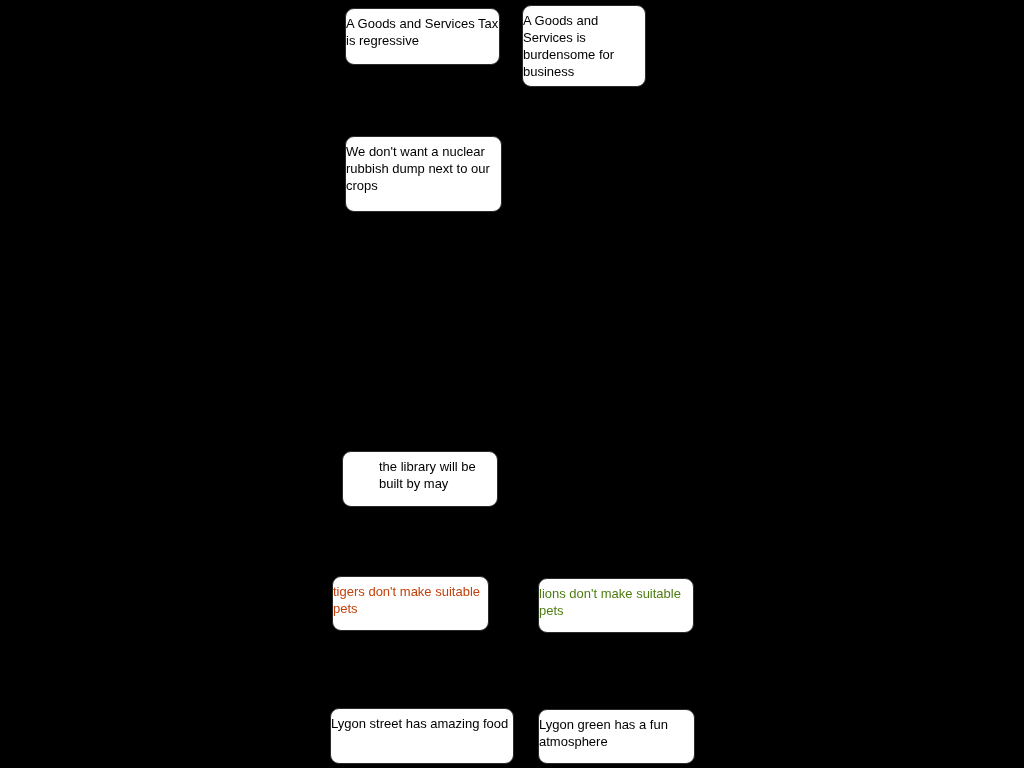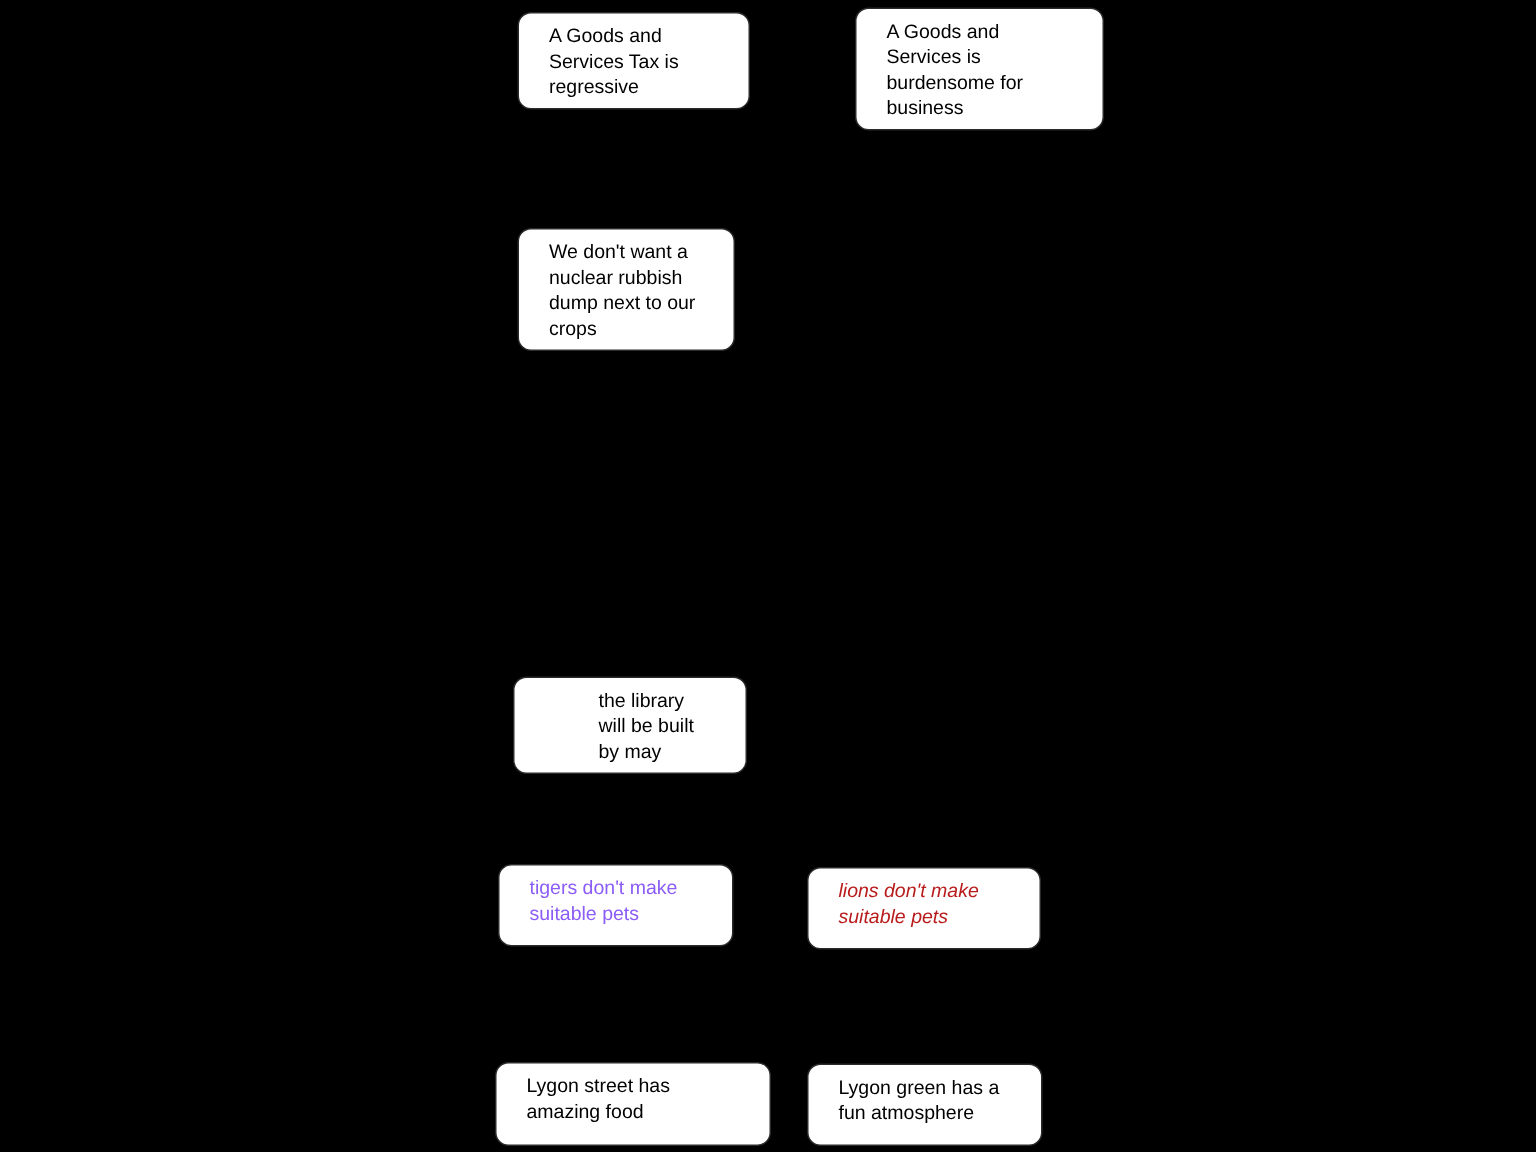--- a/index.html
+++ b/index.html
@@ -18,53 +18,53 @@
     width: 1024px;
     height: 768px;
     background: #000000;
   }
   .node {
     position: absolute;
     background: #ffffff;
     border: 1px solid #2a2a2a;
     border-radius: 9px;
     box-sizing: border-box;
-    padding: 6px 20px;
+    padding: 6px 0;
     cursor: pointer;
   }
   .node-text {
     display: block;
     color: #000000;
     font-size: 13px;
     line-height: 17px;
     font-family: "Liberation Sans", sans-serif;
     word-wrap: break-word;
   }
 </style>
 </head>
 <body>
 
 <div id="canvas" style="background: rgb(0, 0, 0);">
     <div class="node" style="left: 345px; top: 8px; width: 155px; min-height: 57px; background: rgb(255, 255, 255);">
       <span class="node-text" style="color: rgb(0, 0, 0);">A Goods and Services Tax is regressive</span>
     </div>
-    <div class="node" style="left: 522px; top: 5px; width: 166px; min-height: 75px; background: rgb(255, 255, 255); margin-left: 48px;">
+    <div class="node" style="left: 522px; top: 5px; width: 124px; min-height: 75px; background: rgb(255, 255, 255);">
       <span class="node-text" style="color: rgb(0, 0, 0);">A Goods and Services  is burdensome for business</span>
     </div>
-    <div class="node" style="left: 345px; top: 152px; width: 145px; min-height: 76px; background: rgb(255, 255, 255);">
+    <div class="node" style="left: 345px; top: 136px; width: 157px; min-height: 76px; background: rgb(255, 255, 255);">
       <span class="node-text" style="color: rgb(0, 0, 0);">We don't want a nuclear rubbish dump next to our crops</span>
     </div>
     <div class="node" style="left: 342px; top: 451px; width: 156px; min-height: 56px; background: rgb(255, 255, 255);">
       <span class="node-text" style="color: rgb(0, 0, 0); margin-left: 36px;">the library will be built by may</span>
     </div>
     <div class="node" style="left: 332px; top: 576px; width: 157px; min-height: 55px; background: rgb(255, 255, 255);">
-      <span class="node-text" style="color: #8b5cf6;">tigers don't make suitable pets</span>
+      <span class="node-text" style="color: #c2410c;">tigers don't make suitable pets</span>
     </div>
     <div class="node" style="left: 538px; top: 578px; width: 156px; min-height: 55px; background: rgb(255, 255, 255);">
-      <span class="node-text" style="color: #b91c1c; font-style: italic;">lions don't make suitable pets</span>
+      <span class="node-text" style="color: #4d7c0f;">lions don't make suitable pets</span>
     </div>
     <div class="node" style="left: 330px; top: 708px; width: 184px; min-height: 56px; background: rgb(255, 255, 255);">
       <span class="node-text" style="color: rgb(0, 0, 0);">Lygon street has amazing food</span>
     </div>
     <div class="node" style="left: 538px; top: 709px; width: 157px; min-height: 55px; background: rgb(255, 255, 255);">
       <span class="node-text" style="color: rgb(0, 0, 0);">Lygon green has a fun atmosphere</span>
     </div>
   </div>
 
 </body></html>

